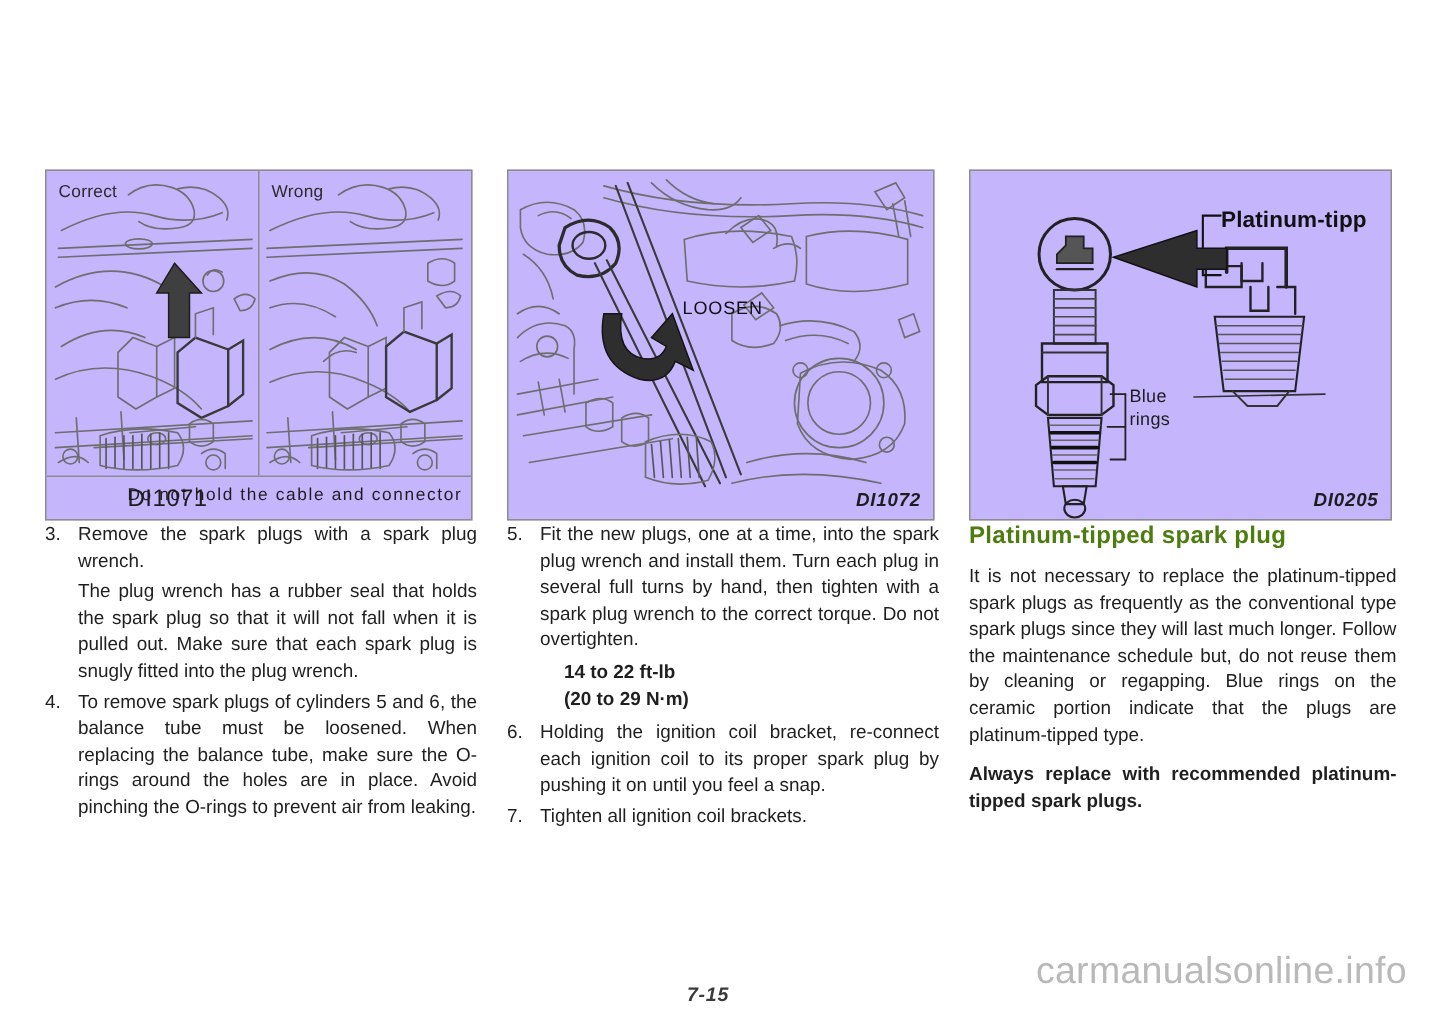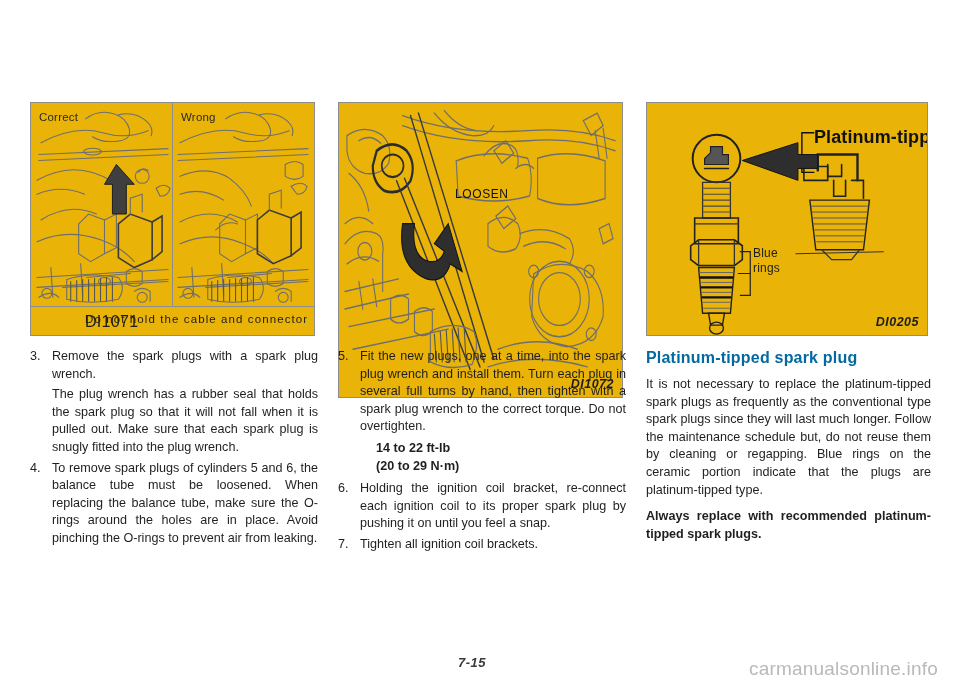--- a/index.html
+++ b/index.html
@@ -19,28 +19,28 @@
   
   .figure-row {
     position: absolute;
     left: 0;
     top: 97px;
     width: 960px;
     height: 234px;
   }
   .figure {
     position: absolute;
-    top: 5px;
+    top: 16px;
     box-sizing: border-box;
     border: 1px solid #8d8d8d;
-    background: #eab308;
+    background: #c4b5fd;
     overflow: hidden;
   }
   #fig-1 { left: 30px;  width: 285px; height: 234px; }
-  #fig-2 { left: 338px; width: 285px; height: 296px; }
+  #fig-2 { left: 338px; width: 285px; height: 234px; }
   #fig-3 { left: 646px; width: 282px; height: 234px; }
 
   .fig-inner {
     position: absolute;
     inset: 0;
   }
   .fig-svg {
     position: absolute;
     inset: 0;
     width: 100%;
@@ -106,21 +106,21 @@
     font-size: 12px;
     letter-spacing: .6px;
     color: #101010;
   }
   #fig-2 .cap-code { right: 8px; bottom: 6px; }
 
   
   #fig-3 .plat-label {
     left: 167px;
     top: 24px;
-    font-size: 18px;
+    font-size: 15px;
     font-weight: bold;
     letter-spacing: .1px;
     color: #111;
   }
   #fig-3 .blue-label {
     left: 106px;
     top: 143px;
     font-size: 12px;
     line-height: 15px;
     color: #1d1d1d;
@@ -169,21 +169,21 @@
     font-weight: bold;
   }
   .spec-title { text-align: left; }
   .spec-line  { padding-left: 16px; text-align: left; }
 
   .sec-head {
     font-size: 16px;
     line-height: 20px;
     letter-spacing: .2px;
     margin: 0 0 8px 0;
-    color: #0369a1;
+    color: #4d7c0f;
     white-space: nowrap;
   }
   .bold-note {
     font-weight: bold;
     text-align: justify;
     margin-top: 9px;
   }
 
   
   .page-num {
@@ -194,22 +194,22 @@
     text-align: center;
     font-size: 13px;
     font-style: italic;
     font-weight: bold;
     letter-spacing: .5px;
     color: #3a3a3a;
   }
   .watermark {
     position: absolute;
     right: 22px;
-    top: 658px;
-    font-size: 19px;
+    top: 633px;
+    font-size: 25px;
     color: #b9b9b9;
     letter-spacing: .2px;
     white-space: nowrap;
   }
 </style>
 </head>
 <body>
 
 <div class="figure-row">
 

